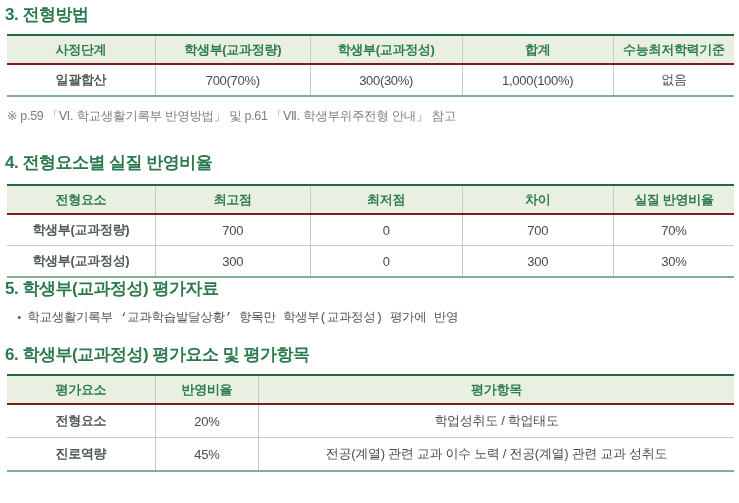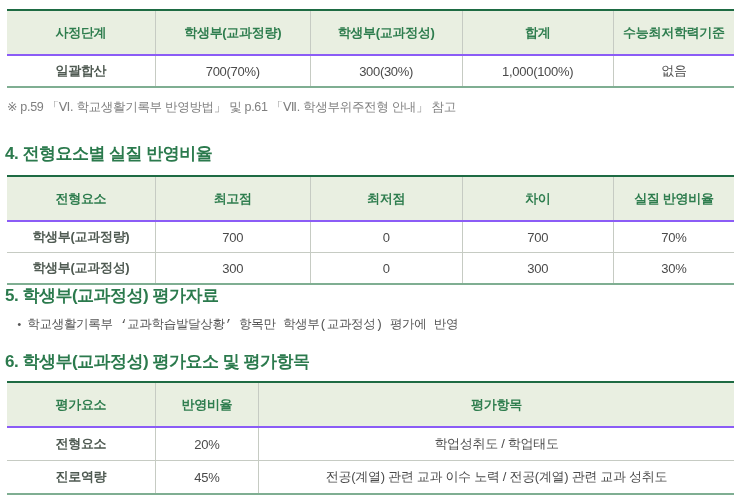--- a/index.html
+++ b/index.html
@@ -36,23 +36,23 @@
     border-top: 2px solid #1e6b43;
     border-bottom: 2px solid #7fae92;
   }
   thead th {
     background: #e9efe1;
     color: #2e7d4e;
     font-weight: 700;
     font-size: 13px;
     height: 27px;
     text-align: center;
-    border-bottom: 2px solid #8b5cf6;
+    border-bottom: 2px solid #7f1d1d;
     letter-spacing: -0.3px;
-    padding: 8px 2px;
+    padding: 0 2px;
   }
   tbody td {
     font-size: 13px;
     color: #4a4a4a;
     text-align: center;
     height: 30px;
     letter-spacing: -0.3px;
     padding: 0 2px;
     background: #ffffff;
   }
@@ -81,20 +81,21 @@
     margin-right: 5px;
     color: #555555;
     font-size: 11px;
   }
 </style>
 </head>
 <body>
 
 <div class="page">
 
+  <h2 class="section-title" id="title-3">3. 전형방법</h2>
 
   <table id="table-1">
     <colgroup>
       <col style="width:20.4%">
         <col style="width:21.3%">
         <col style="width:20.9%">
         <col style="width:20.8%">
         <col style="width:16.6%">
     </colgroup>
     <thead>

